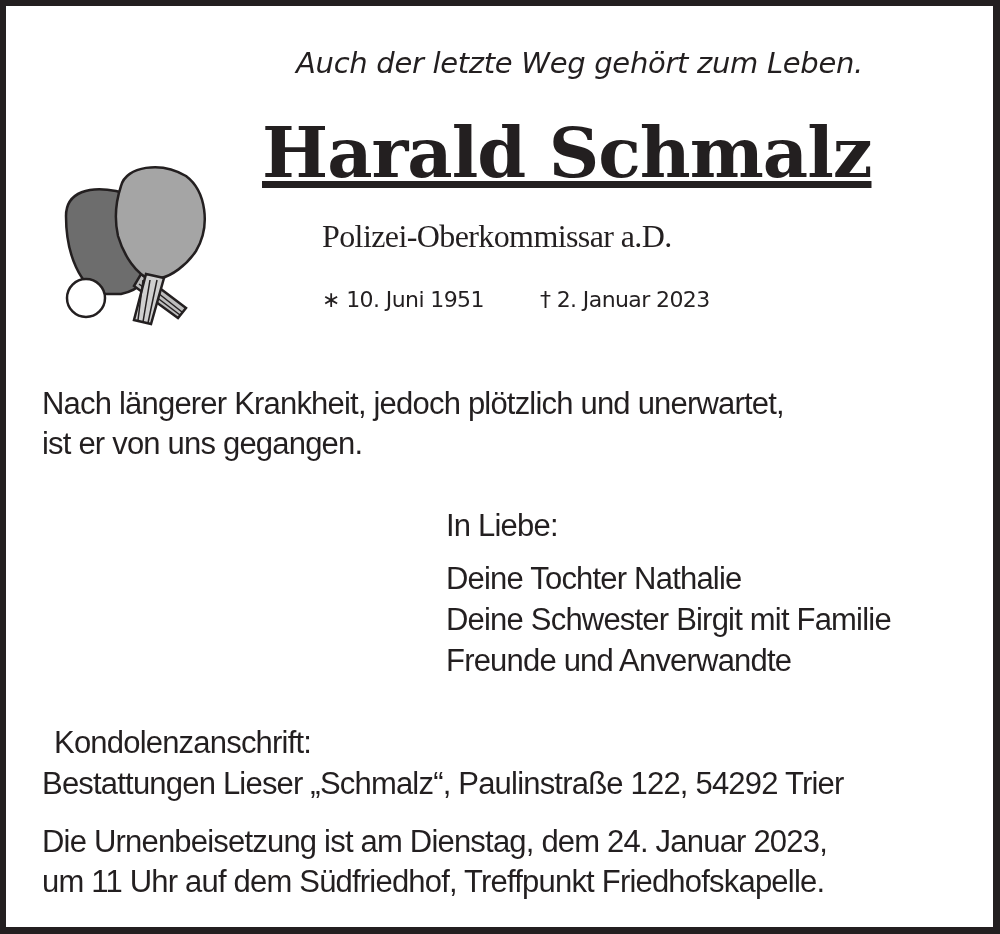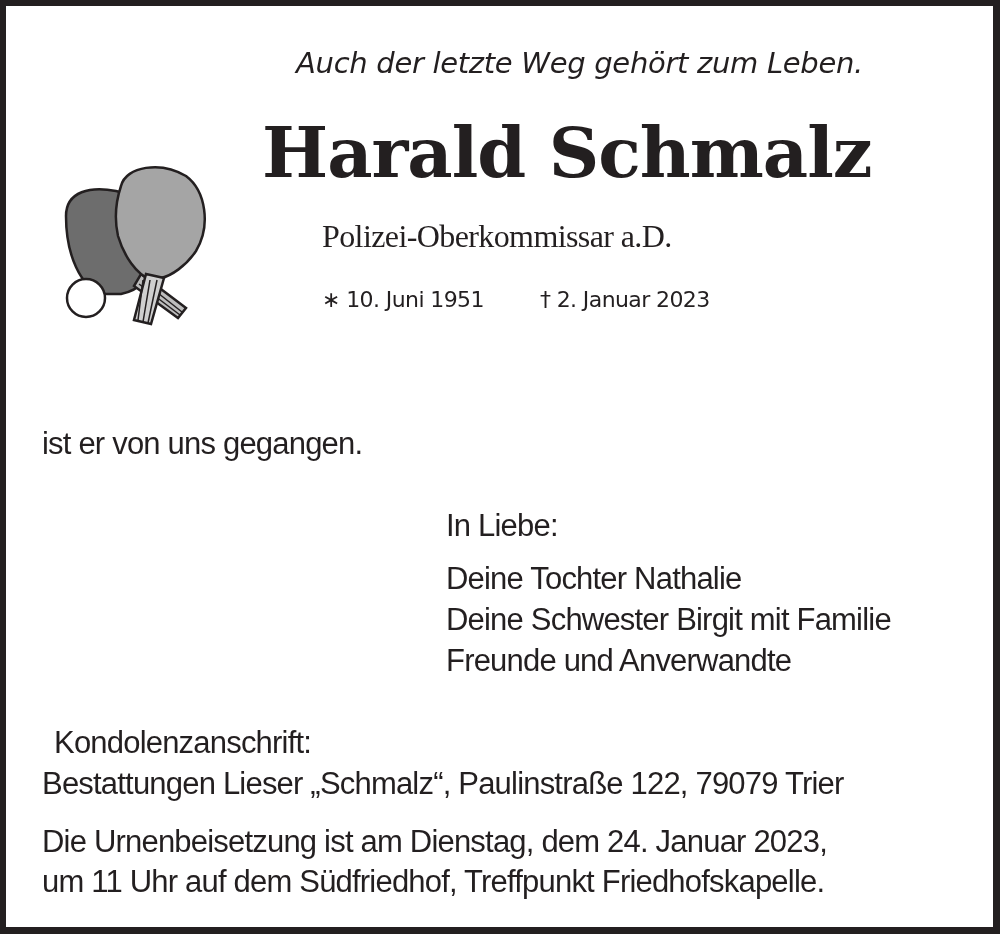--- a/index.html
+++ b/index.html
@@ -9,21 +9,21 @@
     background: #ffffff; color: #231f20;
   }
   .t { position: absolute; white-space: nowrap; color: #231f20; }
   .motto {
     left: 0; width: 987px; top: 40px; text-align: center; padding-left: 160px; box-sizing: border-box;
     font-family: "DejaVu Sans", sans-serif; font-style: italic; font-size: 29px; font-weight: 300; letter-spacing: -0.3px;
   }
   .name {
     left: 256px; top: 105px;
     font-family: "DejaVu Serif", serif; font-weight: bold; font-size: 70px; letter-spacing: -1px;
-    transform: scaleX(1.0); transform-origin: left top;
+    transform: scaleX(1.0); transform-origin: left top; text-decoration: underline;
   }
   .title {
     left: 316px; top: 212px;
     font-family: Liberation Serif, serif; font-size: 32px; letter-spacing: -0.6px;
   }
   .dates { left: 316px; top: 281px; font-family: "DejaVu Sans", sans-serif; font-size: 22px; letter-spacing: -0.6px; }
   .dates .gap { display: inline-block; width: 56px; }
   .body {
     font-family: "Liberation Sans Narrow", "Liberation Sans", sans-serif; font-size: 31px;
     letter-spacing: -0.8px;
@@ -64,25 +64,26 @@
       <circle cx="40" cy="142" r="19" fill="#ffffff"></circle>
     </g>
   </svg>
 
   <div class="t name">Harald Schmalz</div>
   <div class="t title">Polizei-Oberkommissar a.D.</div>
   <div class="t dates">
     <span>∗ 10. Juni 1951</span><span class="gap"></span><span>† 2. Januar 2023</span>
   </div>
 
+  <div class="t body p1">Nach längerer Krankheit, jedoch plötzlich und unerwartet,</div>
   <div class="t body lv">In Liebe:</div>
 
   <div class="t body p2">ist er von uns gegangen.</div>
   <div class="t body f1">Deine Tochter Nathalie</div>
   <div class="t body f3">Freunde und Anverwandte</div>
   <div class="t body f2">Deine Schwester Birgit mit Familie</div>
 
   <div class="t body k1">Kondolenzanschrift:</div>
-  <div class="t body k2">Bestattungen Lieser „Schmalz“, Paulinstraße 122, 79079 Trier</div>
+  <div class="t body k2">Bestattungen Lieser „Schmalz“, Paulinstraße 122, 54292 Trier</div>
 
   <div class="t body u1">Die Urnenbeisetzung ist am Dienstag, dem 24. Januar 2023,</div>
   <div class="t body u2">um 11 Uhr auf dem Südfriedhof, Treffpunkt Friedhofskapelle.</div>
 </div>
 
 </body></html>

